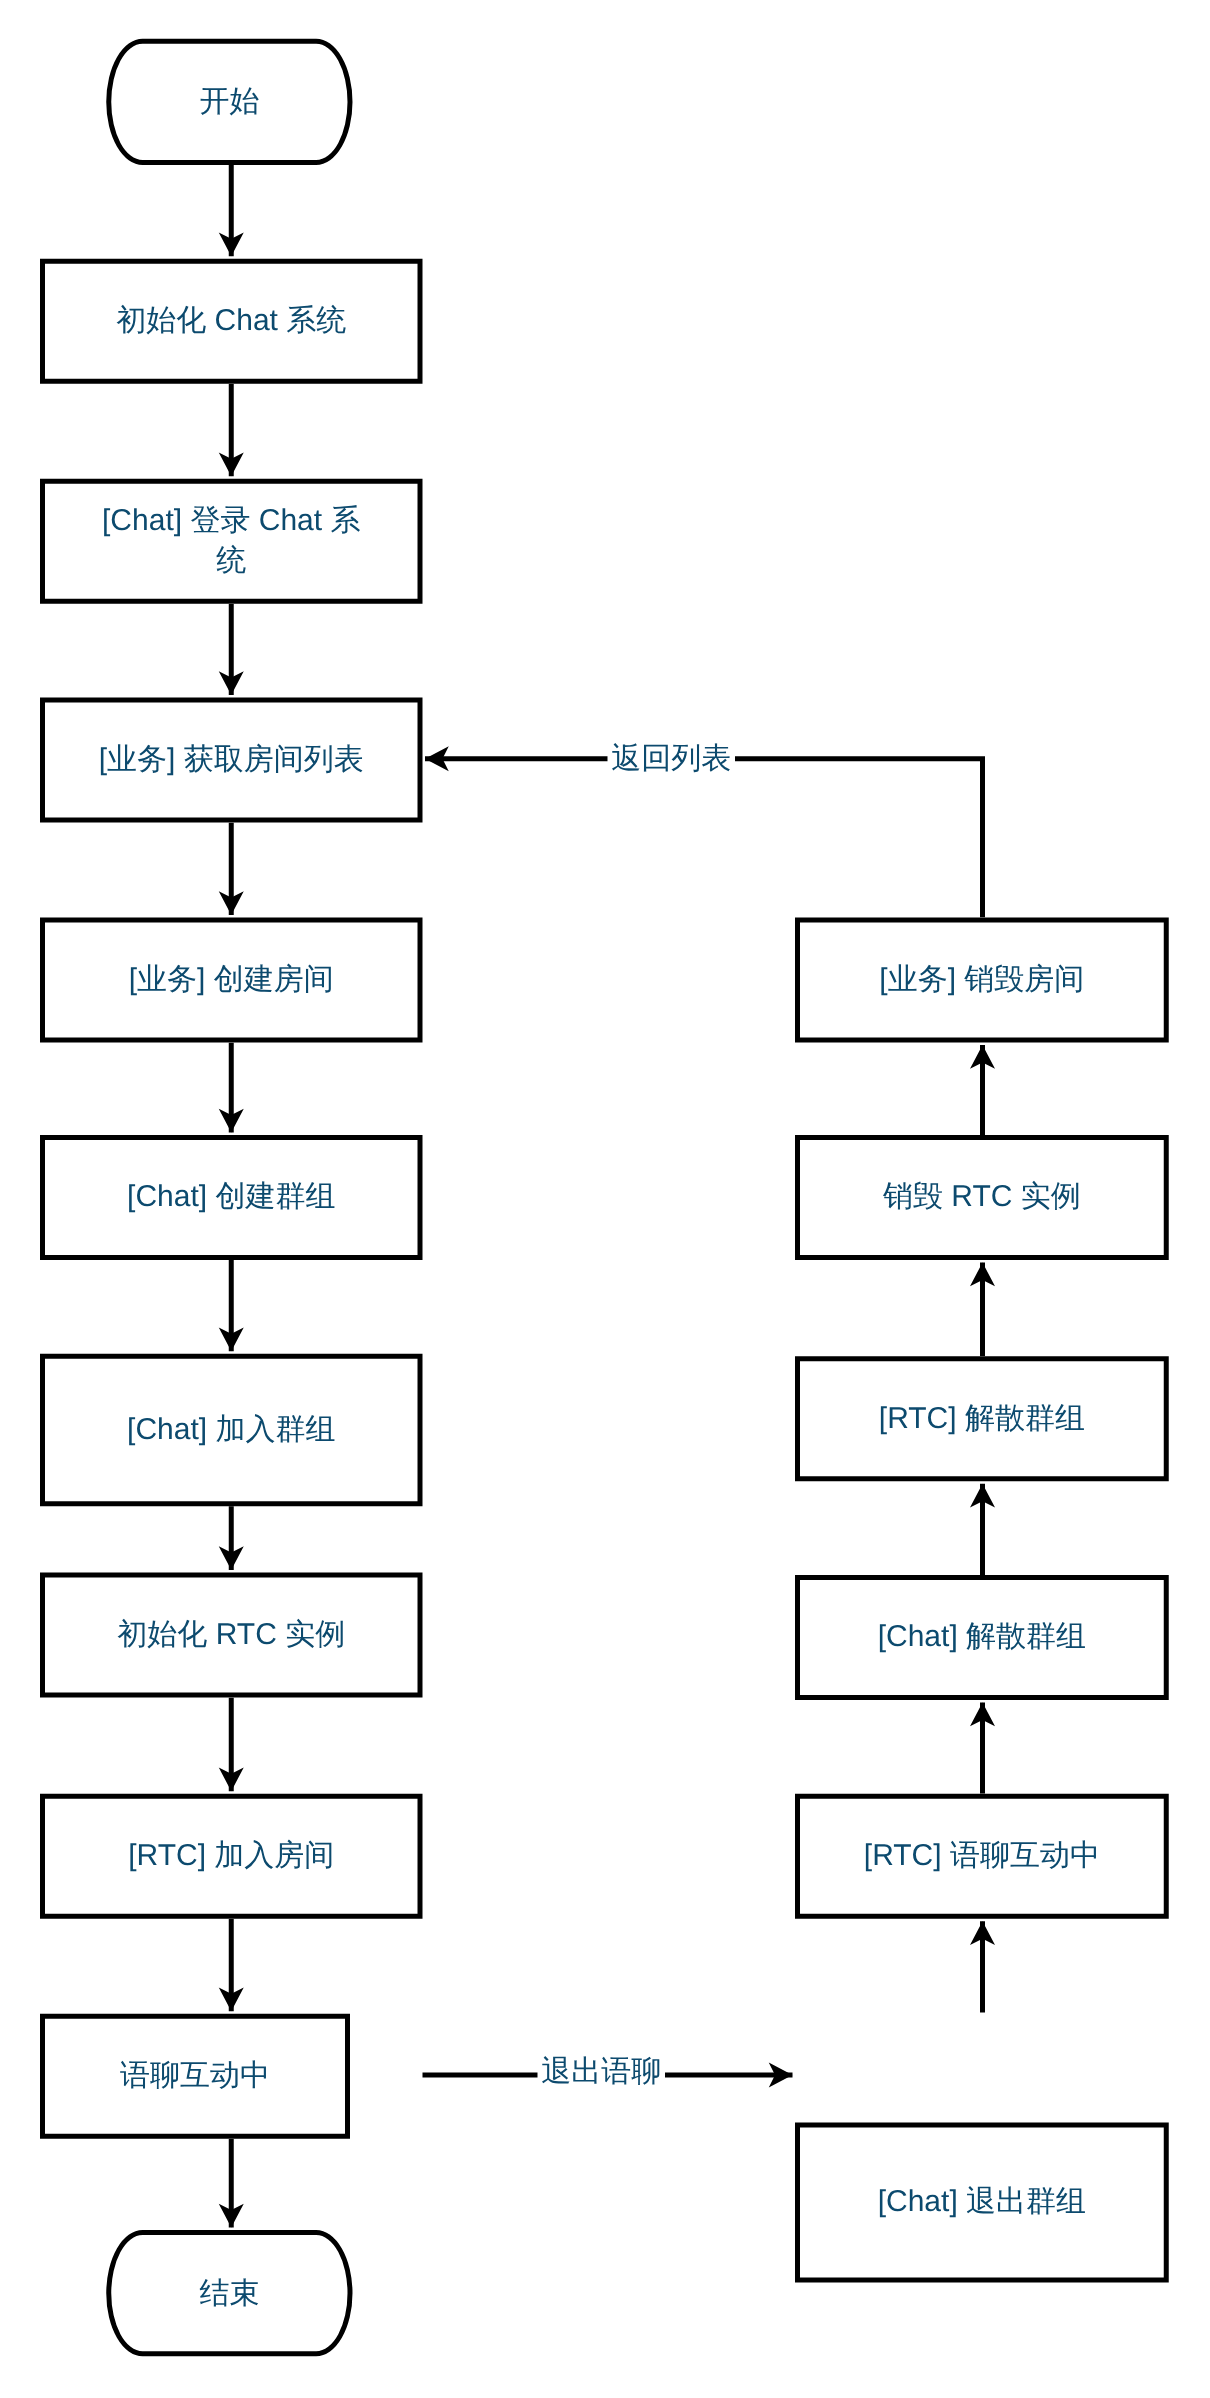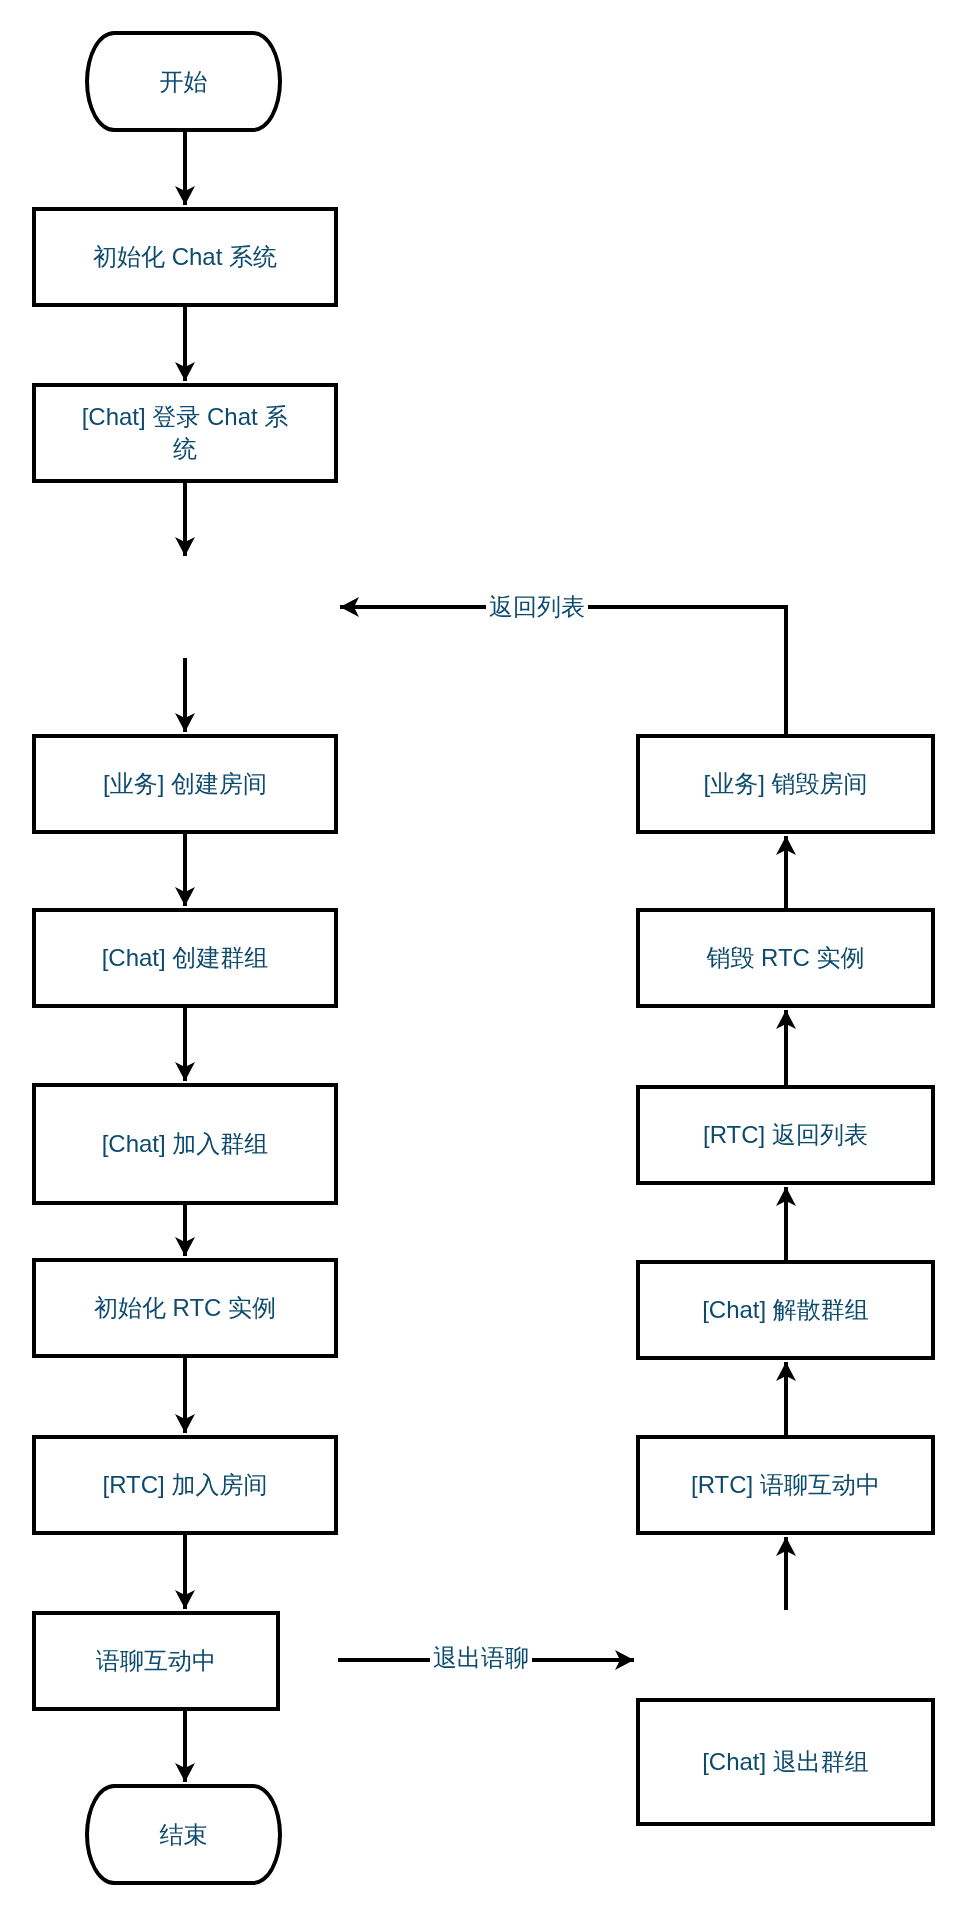--- a/index.html
+++ b/index.html
@@ -93,20 +93,23 @@
   </div>
 
   <div class="node process" style="left:32px; top:207px; width:306px; height:100px;">
     <span class="label">初始化 Chat 系统</span>
   </div>
 
   <div class="node process narrow" style="left:32px; top:383px; width:306px; height:100px;">
     <span class="label">[Chat] 登录 Chat 系统</span>
   </div>
 
+  <div class="node process" style="left:32px; top:558px; width:306px; height:100px;">
+    <span class="label">[业务] 获取房间列表</span>
+  </div>
 
   <div class="node process" style="left:32px; top:734px; width:306px; height:100px;">
     <span class="label">[业务] 创建房间</span>
   </div>
 
   <div class="node process" style="left:32px; top:908px; width:306px; height:100px;">
     <span class="label">[Chat] 创建群组</span>
   </div>
 
   <div class="node process" style="left:32px; top:1083px; width:306px; height:122px;">
@@ -135,21 +138,21 @@
 
   <div class="node process" style="left:636px; top:1435px; width:299px; height:100px;">
     <span class="label">[RTC] 语聊互动中</span>
   </div>
 
   <div class="node process" style="left:636px; top:1260px; width:299px; height:100px;">
     <span class="label">[Chat] 解散群组</span>
   </div>
 
   <div class="node process" style="left:636px; top:1085px; width:299px; height:100px;">
-    <span class="label">[RTC] 返回列表</span>
+    <span class="label">[RTC] 解散群组</span>
   </div>
 
   <div class="node process" style="left:636px; top:908px; width:299px; height:100px;">
     <span class="label">销毁 RTC 实例</span>
   </div>
 
   <div class="node process" style="left:636px; top:734px; width:299px; height:100px;">
     <span class="label">[业务] 销毁房间</span>
   </div>
 

